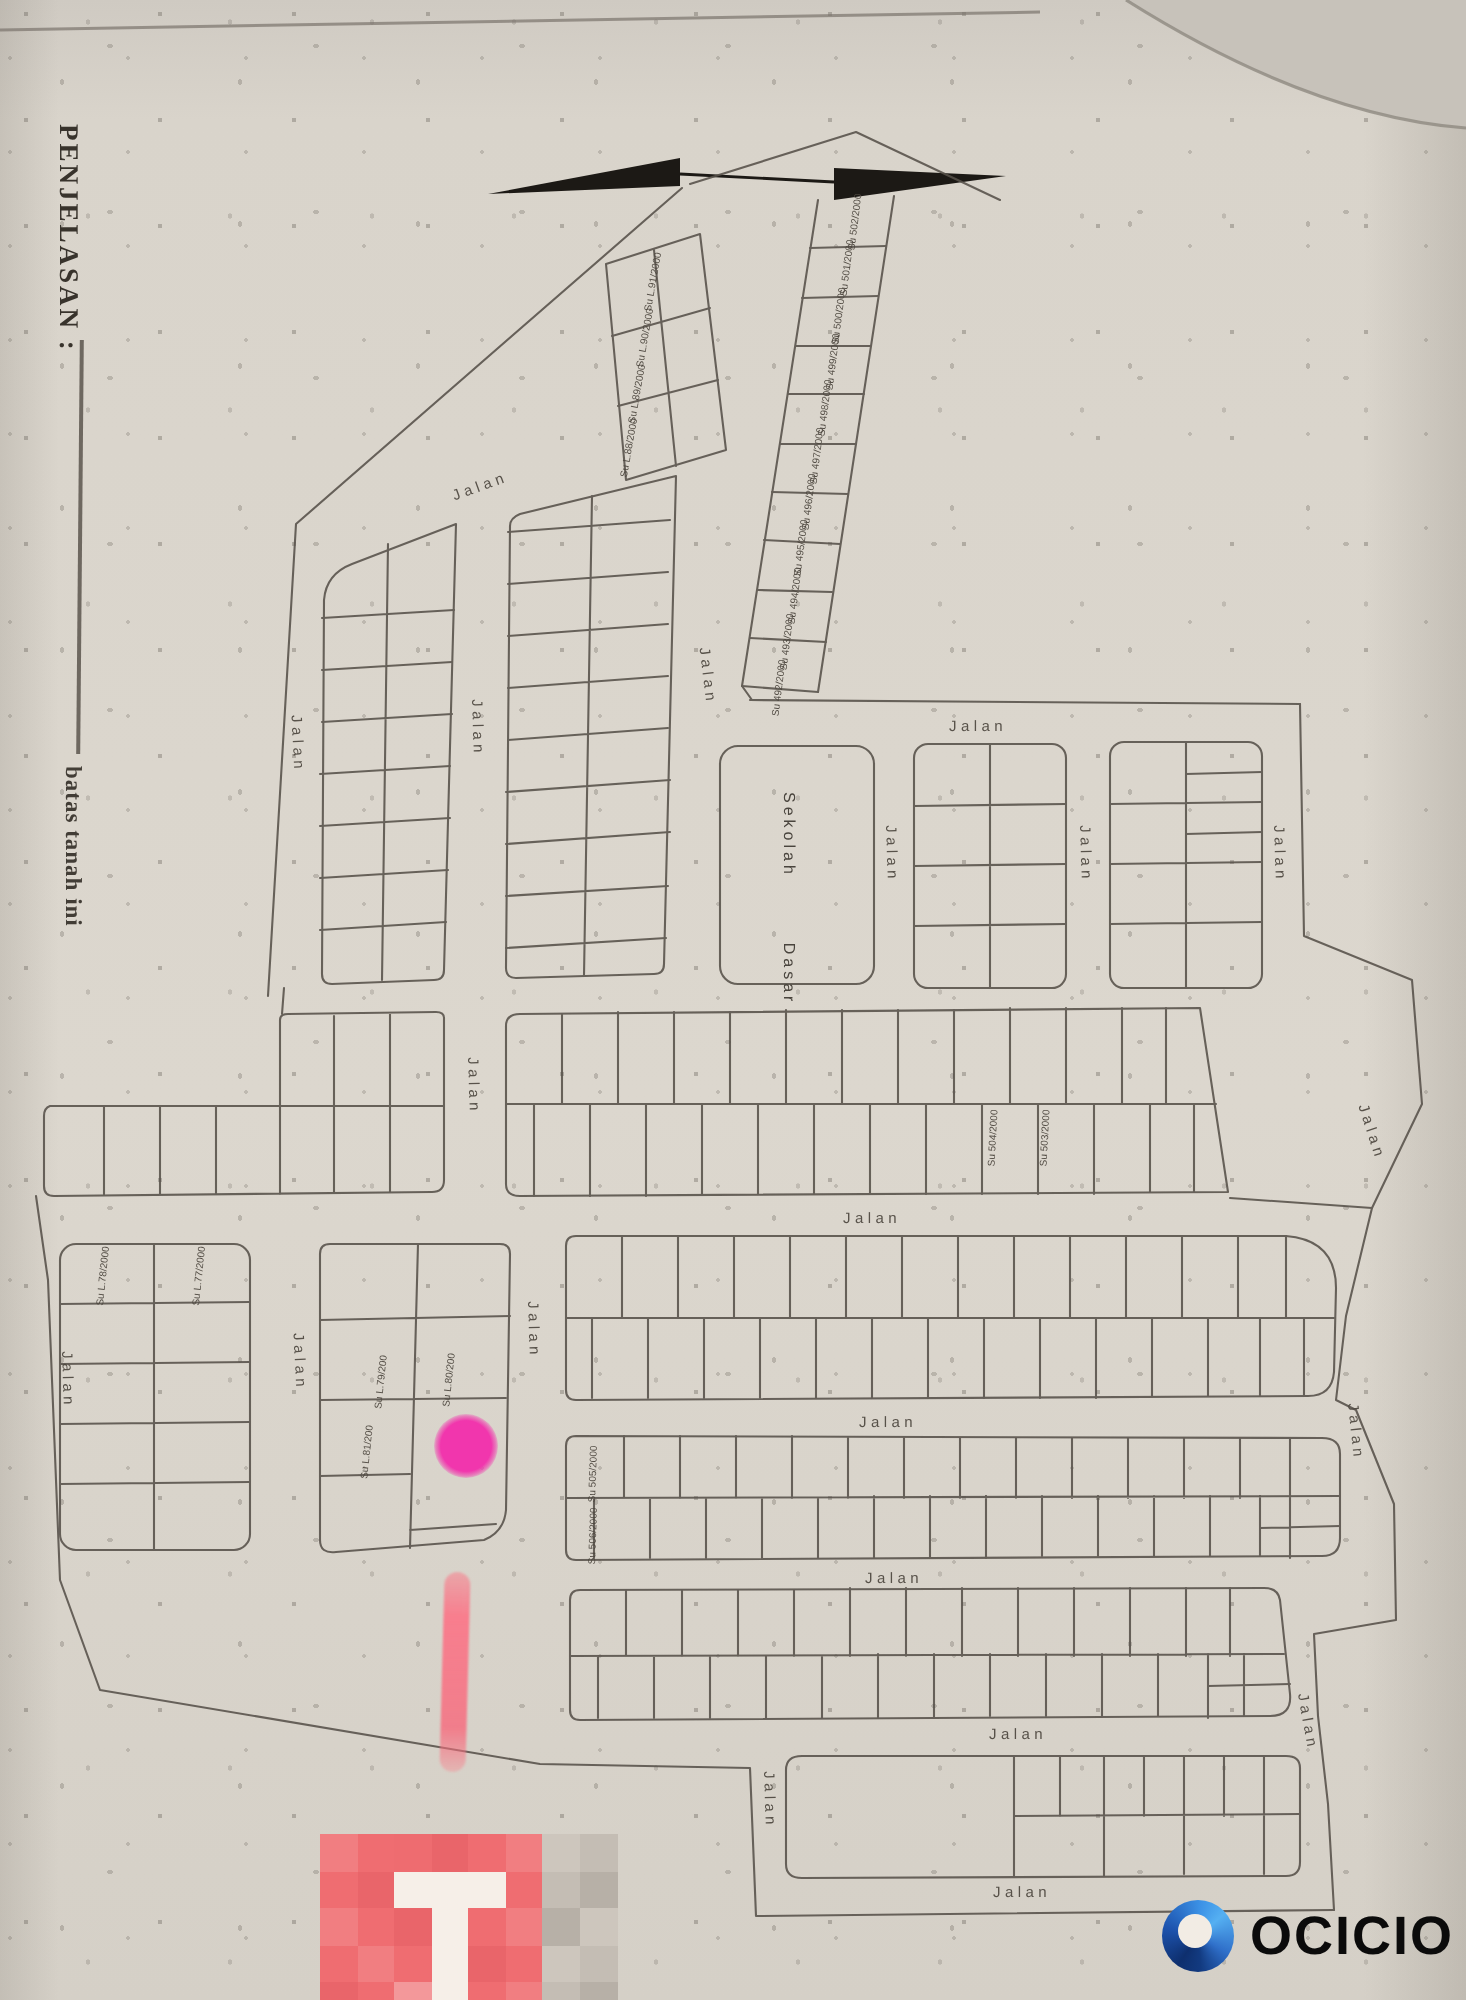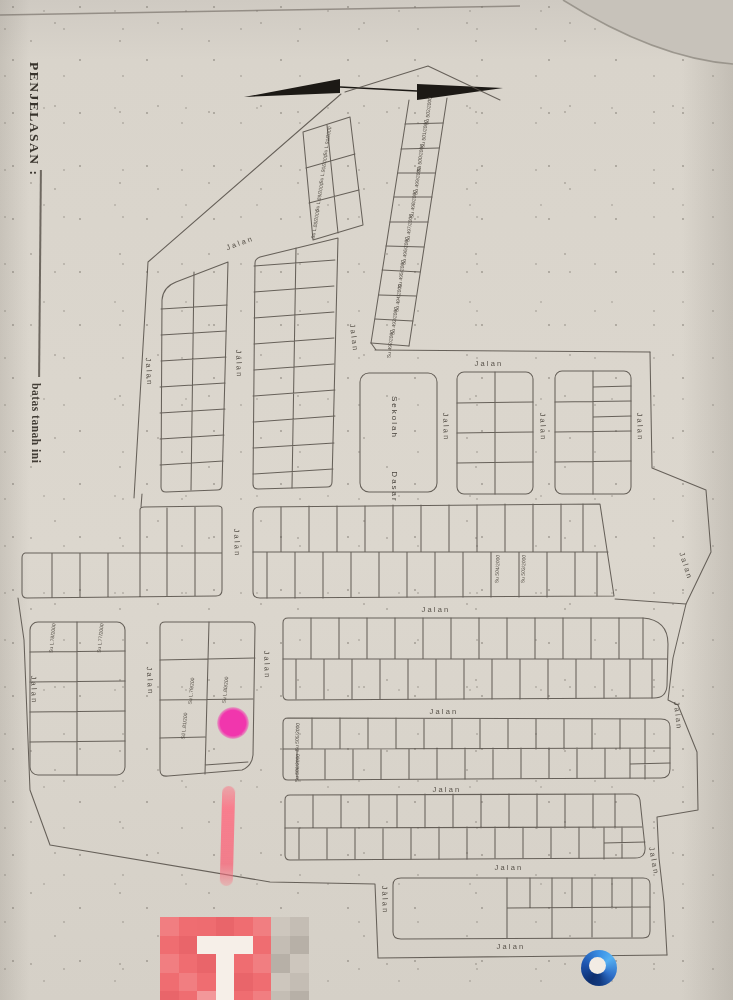--- a/index.html
+++ b/index.html
@@ -220,15 +220,16 @@
       <i style="left: 74px; top: 74px; width: 19px; height: 19px; background: rgb(239, 109, 113);"></i>
       <i style="left: 92.5px; top: 74px; width: 19px; height: 19px; background: rgb(241, 126, 129);"></i>
       <i style="left: 111px; top: 74px; width: 19px; height: 19px; background: rgb(196, 189, 180);"></i>
       <i style="left: 129.5px; top: 74px; width: 19px; height: 19px; background: rgb(183, 176, 167);"></i>
     </div>
 
   <div class="logo">
     <span class="logo-icon">
         <span class="logo-hole"></span>
       </span>
+    <span class="logo-text">OCICIO</span>
   </div>
 
 </div>
 
 </body></html>

